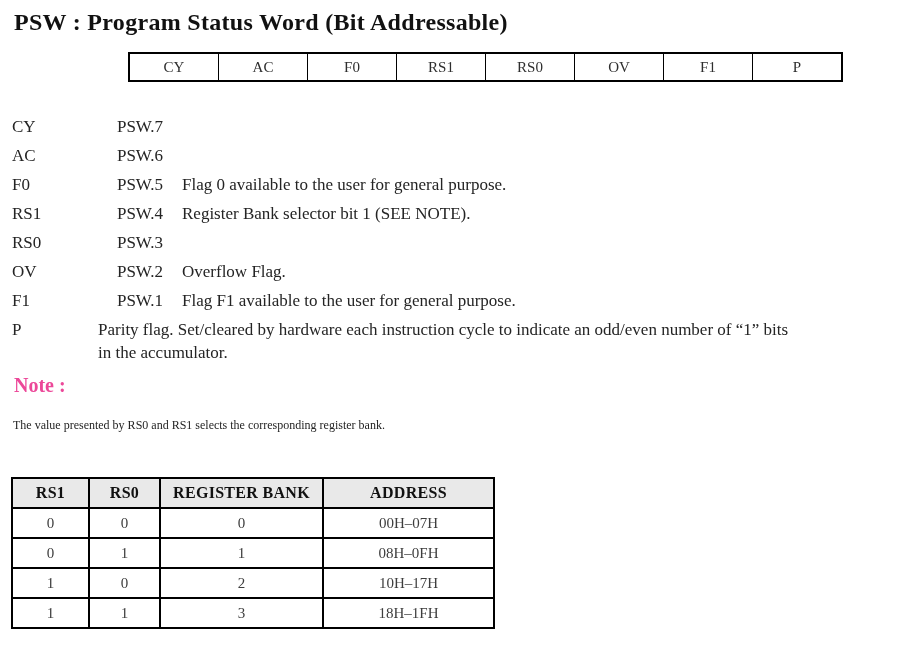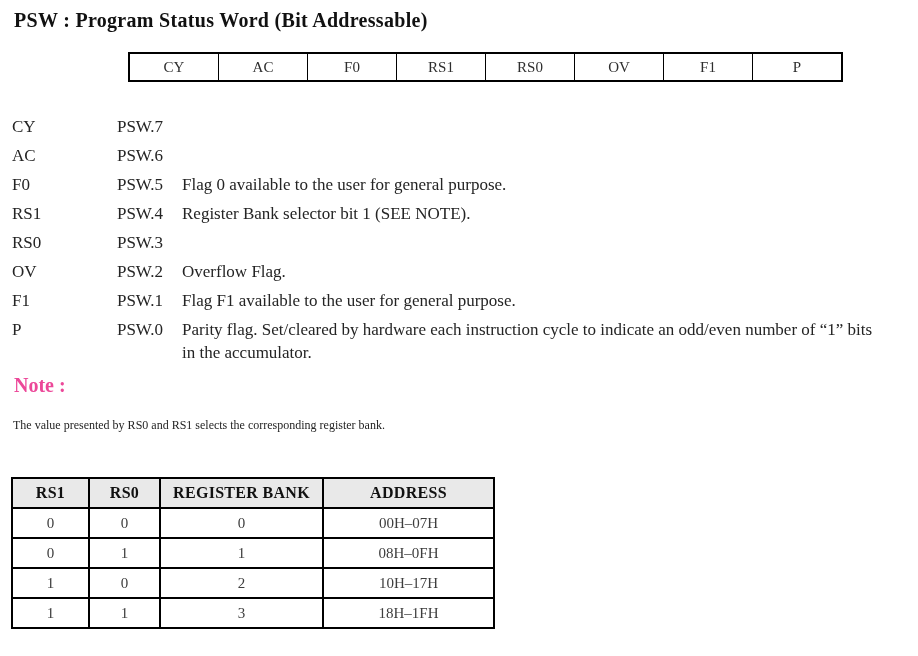--- a/index.html
+++ b/index.html
@@ -3,21 +3,21 @@
 <meta charset="utf-8">
 <style>
   * { margin:0; padding:0; box-sizing:border-box; }
   html,body { background:#ffffff; }
   .page {
     position:relative; width:918px; height:656px; background:#ffffff;
     font-family:"Liberation Serif", serif; color:#1c1c1c; overflow:hidden;
   }
   .title {
     position:absolute; left:14px; top:9px;
-    font-size:20px; font-weight:bold; letter-spacing:0.3px; color:#111;
+    font-size:24px; font-weight:bold; letter-spacing:0.3px; color:#111;
   }
   
   .reg-table {
     position:absolute; left:128px; top:52px; width:715px; height:30px;
     display:flex; border:2px solid #000; background:#fff;
   }
   .reg-cell {
     flex:1; display:flex; align-items:center; justify-content:center;
     font-size:15px; color:#2e2e2e; border-left:1px solid #000;
   }
@@ -103,21 +103,20 @@
       <span class="def-bit">PSW.2</span>
       <span class="def-desc">Overflow Flag.</span>
     </div>
     <div class="def-row">
       <span class="def-name">F1</span>
       <span class="def-bit">PSW.1</span>
       <span class="def-desc">Flag F1 available to the user for general purpose.</span>
     </div>
     <div class="def-row">
       <span class="def-name">P</span>
-      <span class="def-bit">PSW.0</span>
       <span class="def-desc">Parity flag. Set/cleared by hardware each instruction cycle to indicate an odd/even number of “1” bits in the accumulator.</span>
     </div>
   </div>
 
   <div class="note-heading">Note :</div>
   <div class="note-text">The value presented by RS0 and RS1 selects the corresponding register bank.</div>
 
   <table class="bank-table">
     <thead>
       <tr>

